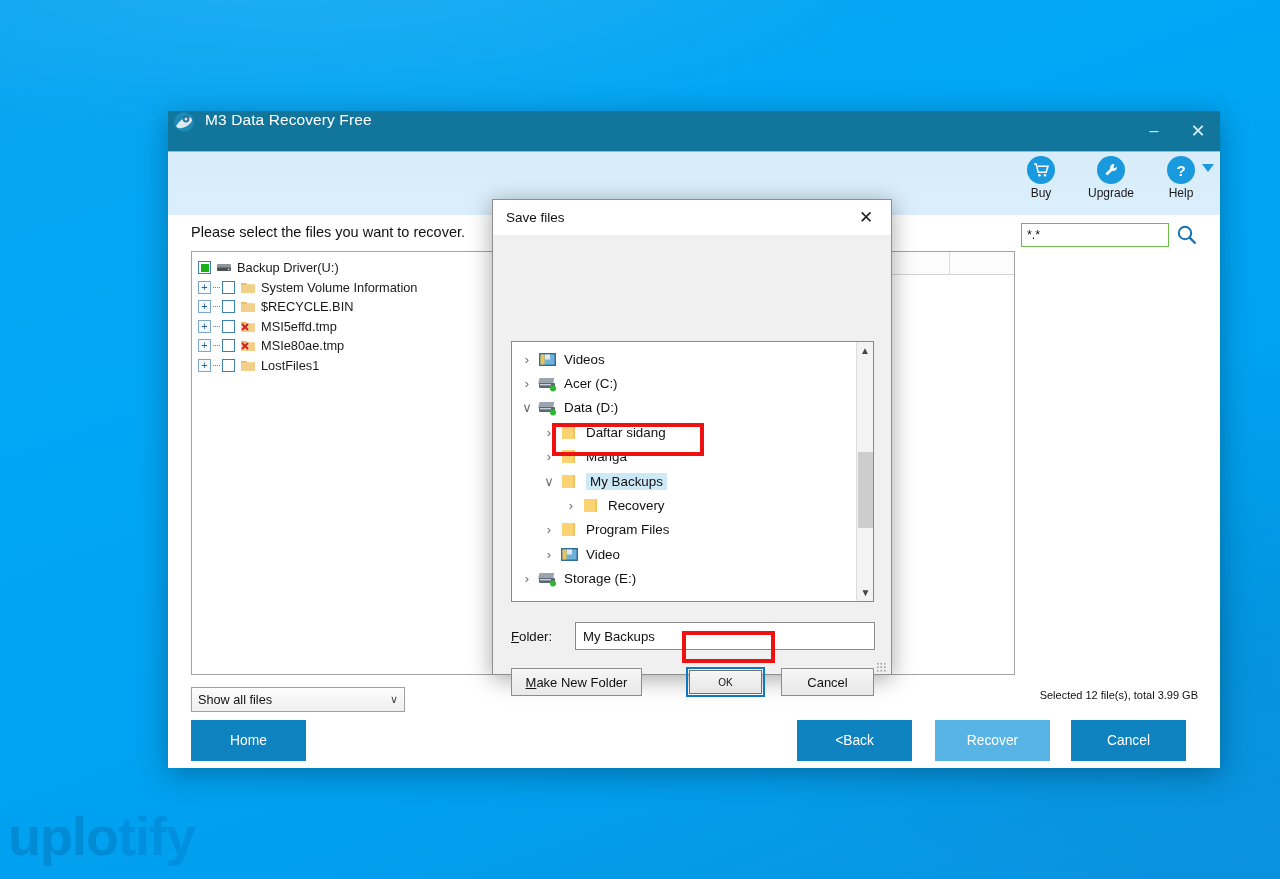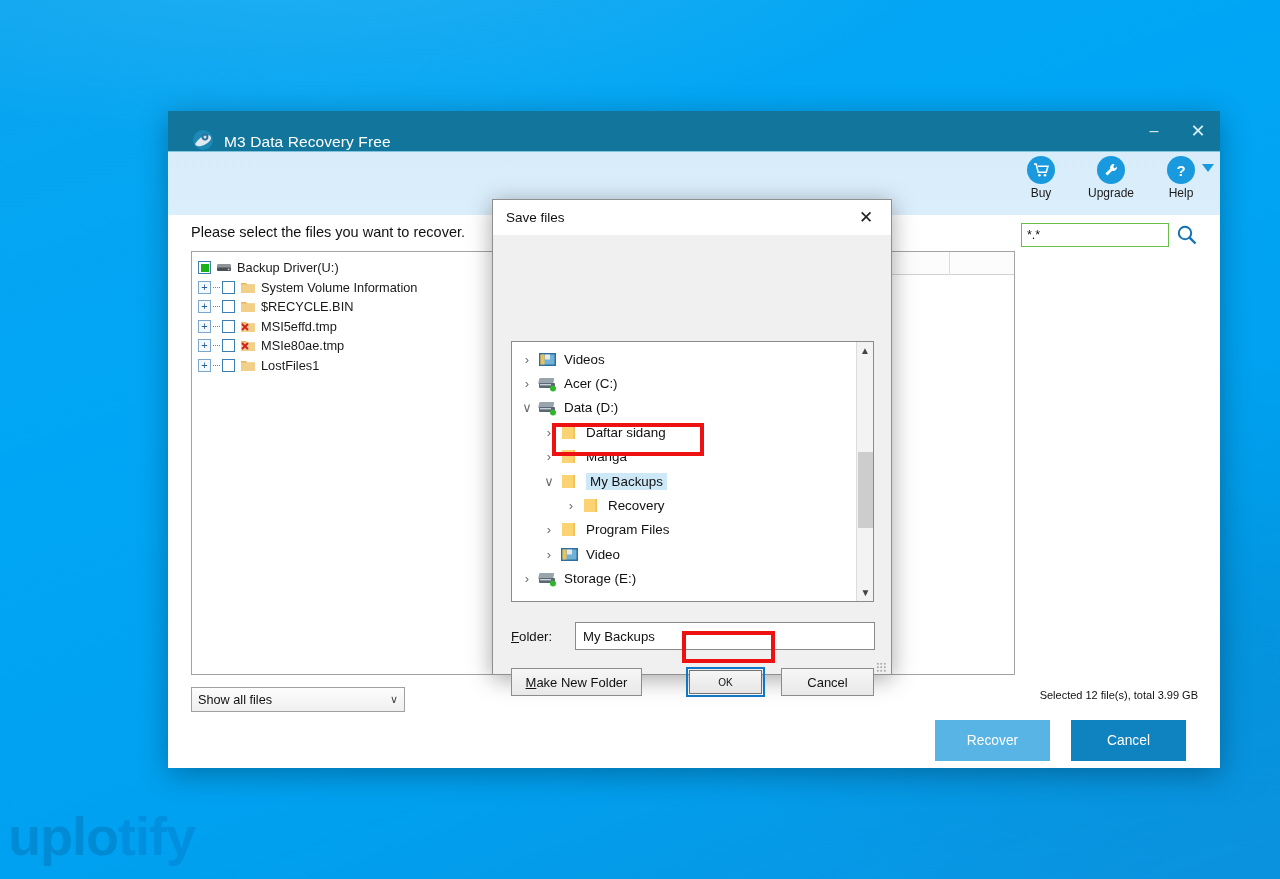--- a/index.html
+++ b/index.html
@@ -31,22 +31,22 @@
 
   
   .app-window {
     position: absolute; left: 168px; top: 111px;
     width: 1052px; height: 657px;
     background: #ffffff;
     box-shadow: 0 6px 28px rgba(0,0,0,0.30);
   }
   .titlebar {
     height: 40px; background: #11759c;
-    display: flex; align-items: flex-end;
-    padding-left: 24px;
+    display: flex; align-items: flex-start;
+    padding-left: 5px;
     position: relative;
   }
   .title-icon {
     width: 22px; height: 22px; margin-right: 10px;
     flex: 0 0 auto;
   }
   .title-text {
     color: #ffffff; font-size: 15.5px; letter-spacing: .1px;
   }
   .win-btns {
@@ -451,20 +451,22 @@
     </div>
 
     <div class="dropdown">
       <span>Show all files</span>
       <span class="dd-caret">∨</span>
     </div>
 
     <div class="sel-info">Selected 12 file(s), total 3.99 GB</div>
 
     <div class="btn-row">
+      <button class="bbtn home">Home</button>
+      <button class="bbtn back">&lt;Back</button>
       <button class="bbtn recover">Recover</button>
       <button class="bbtn cancel">Cancel</button>
     </div>
 
   </div>
 </div>
 
 <div class="dialog">
 
   <div class="dlg-title">

